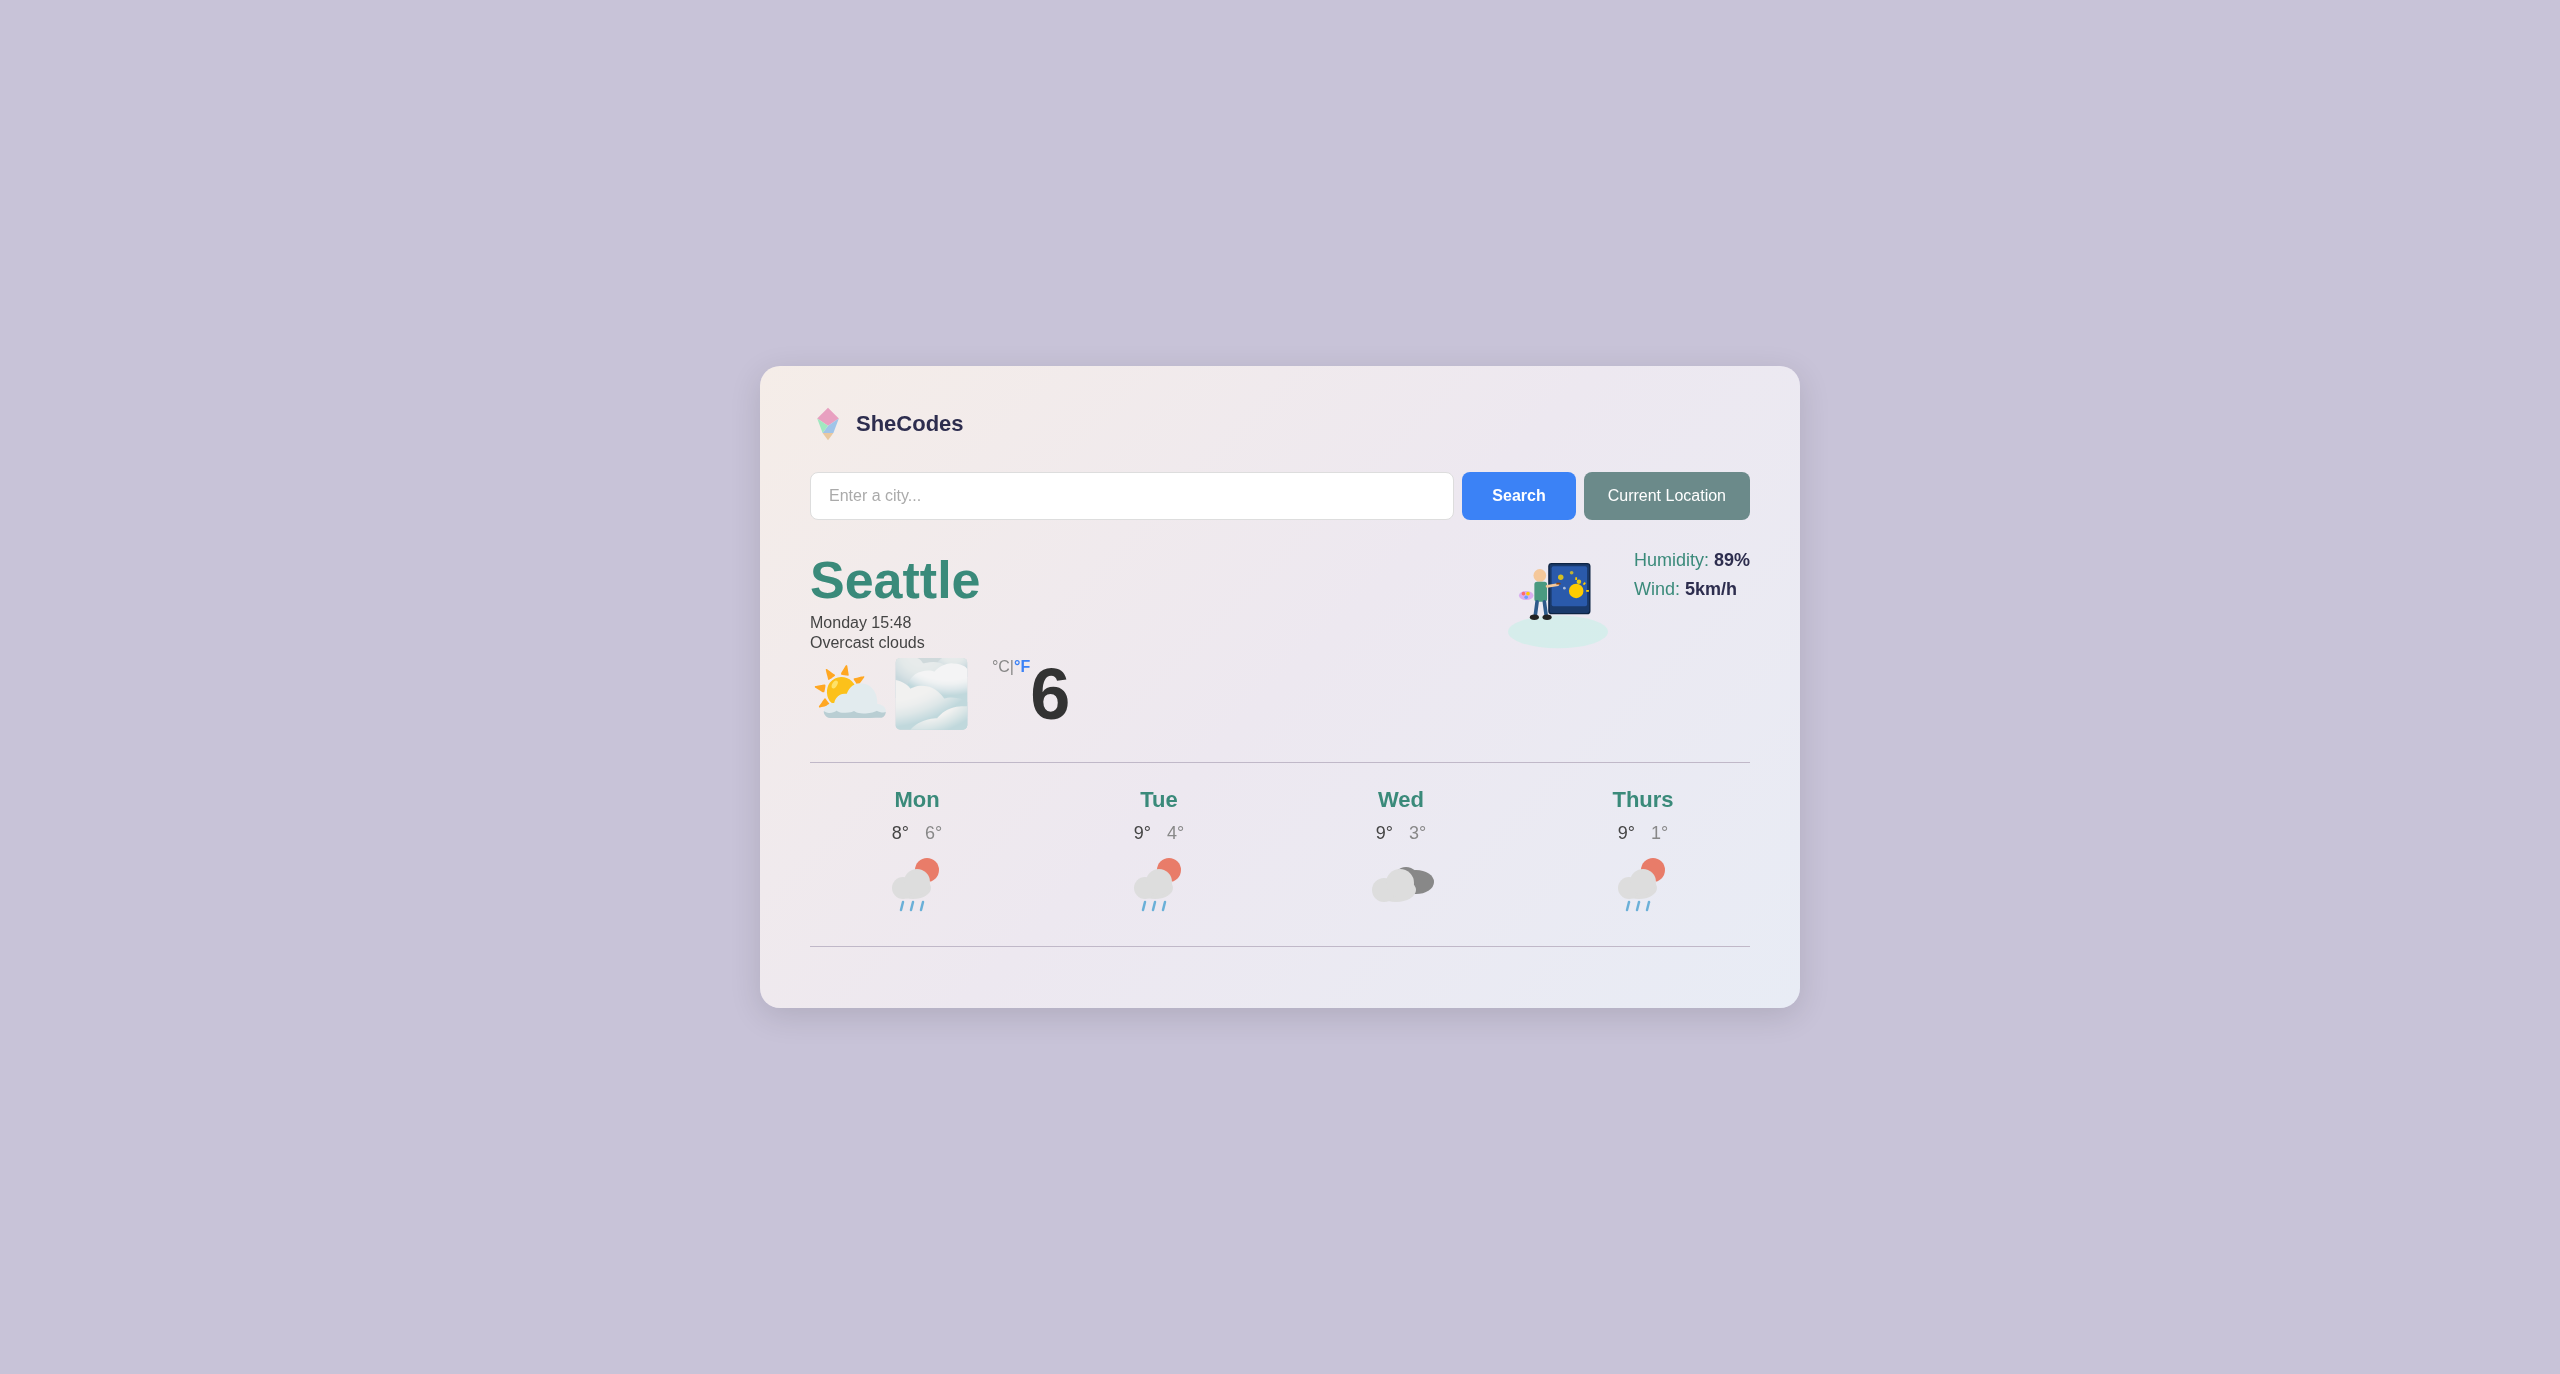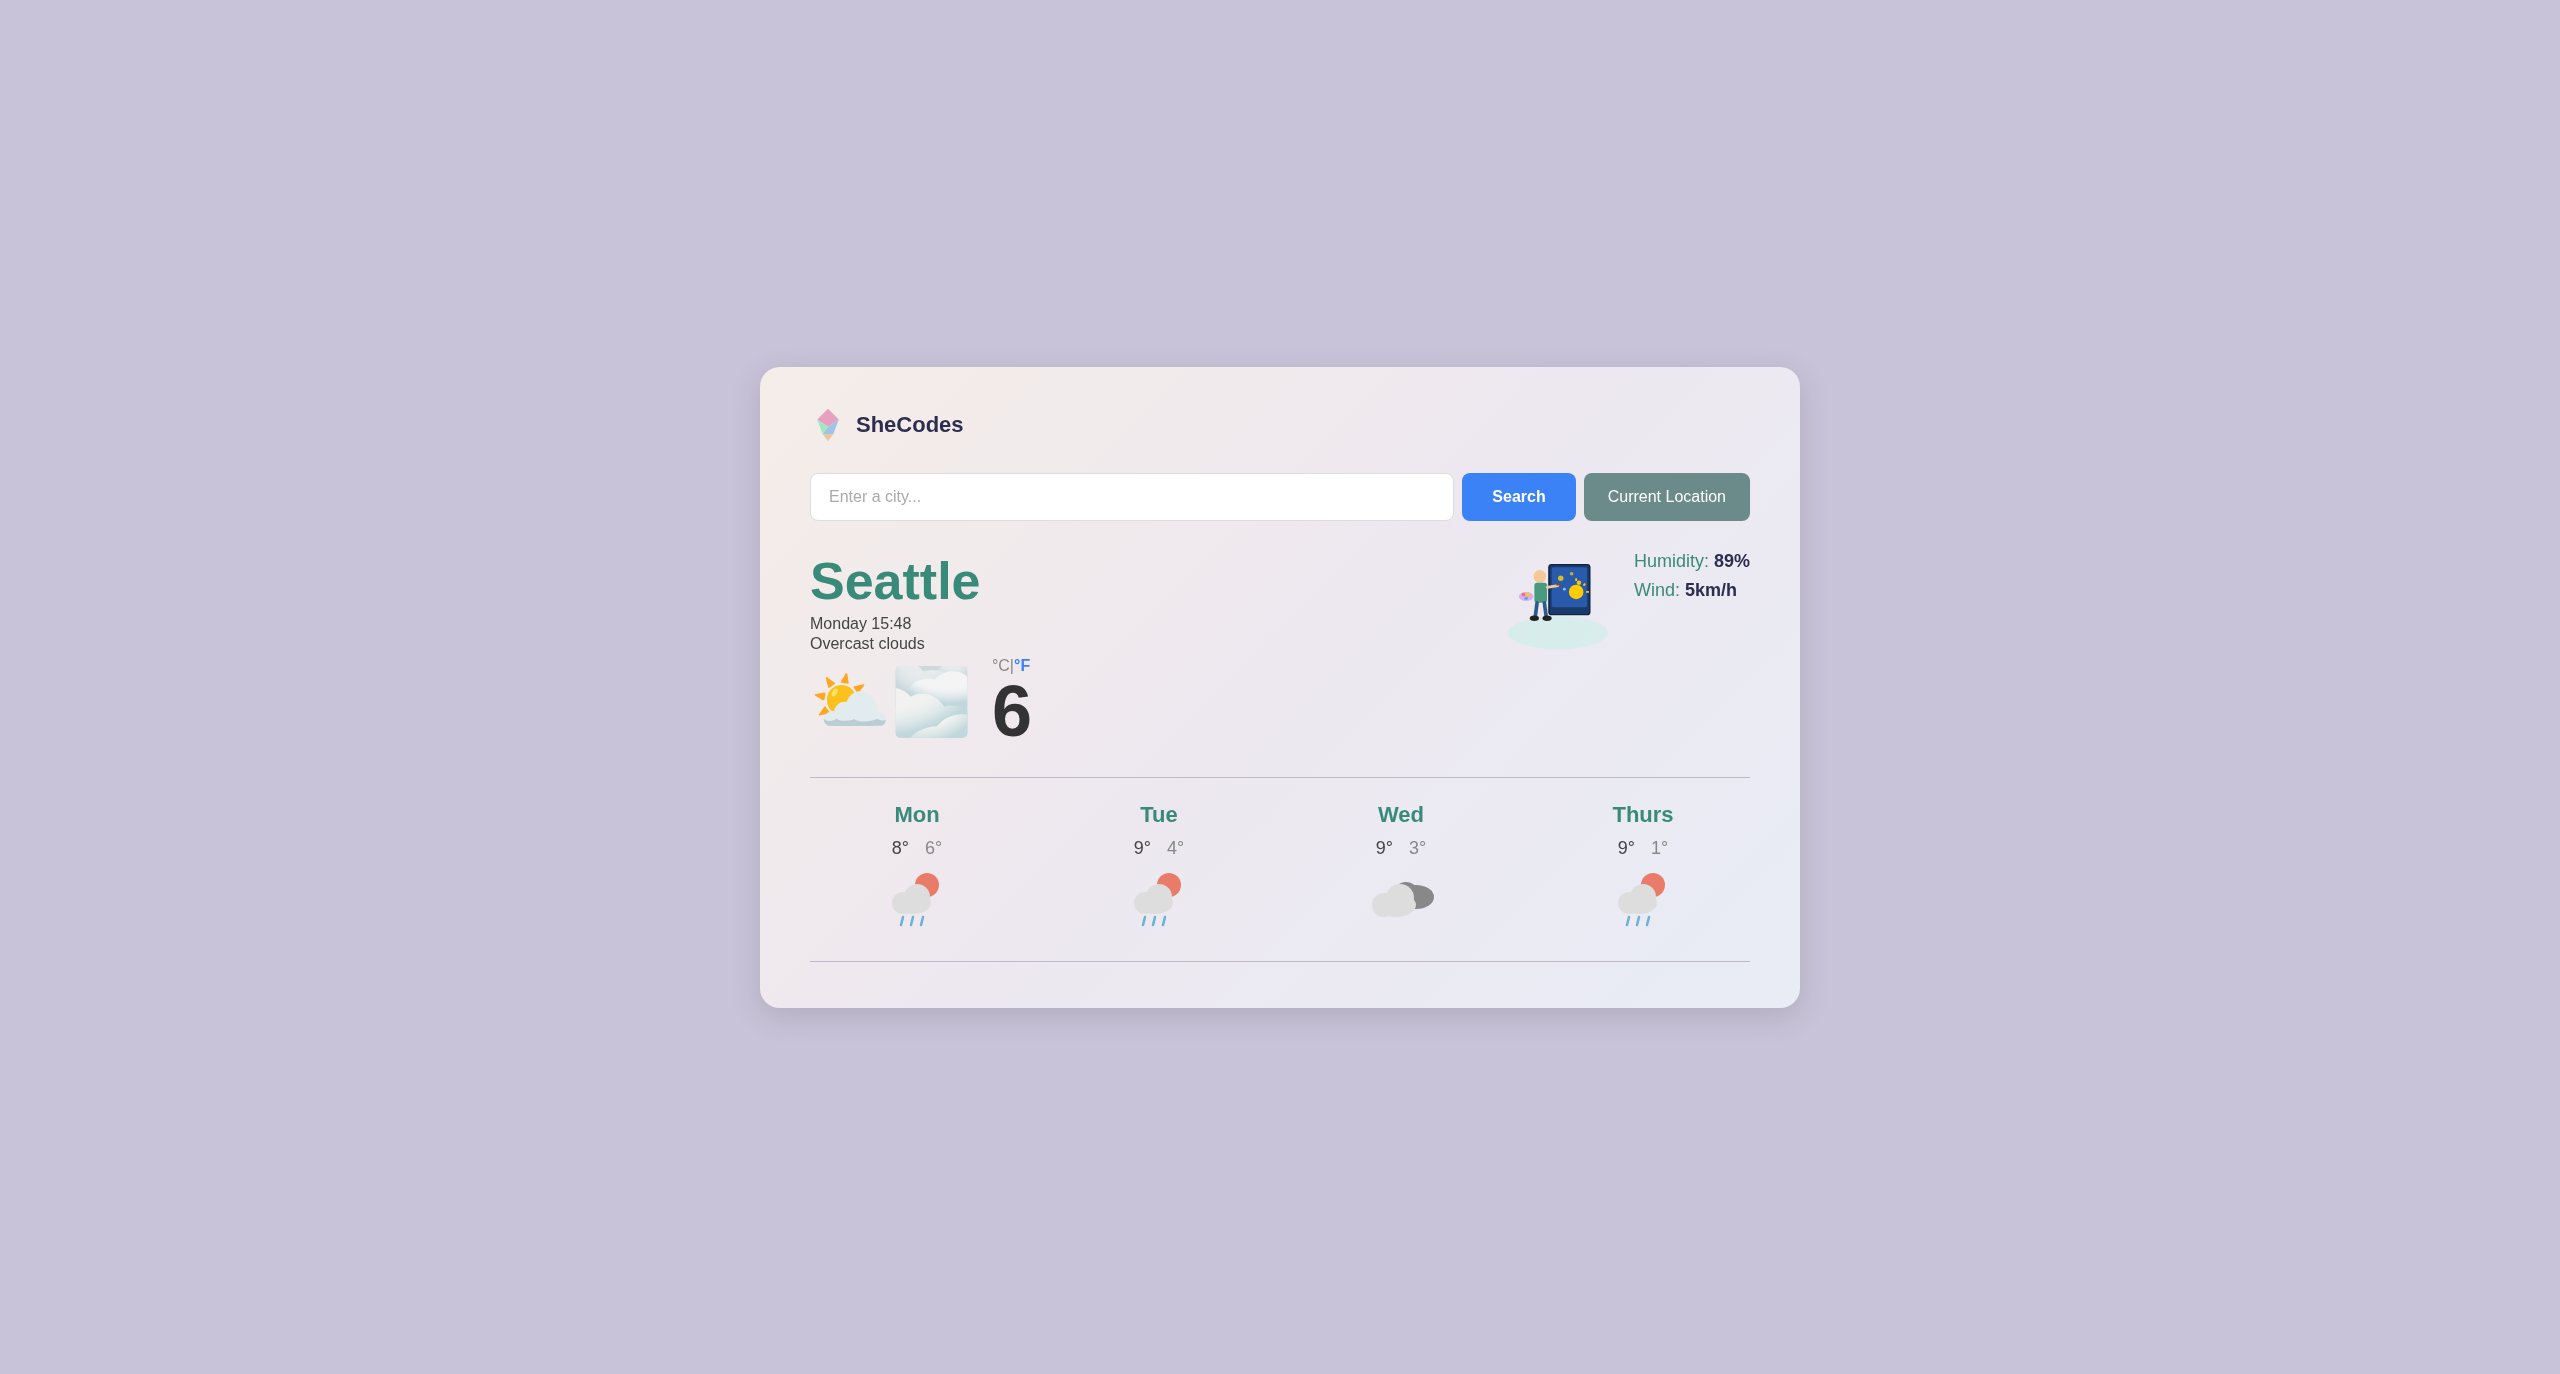--- a/index.html
+++ b/index.html
@@ -10,21 +10,21 @@
       align-items: center;
       justify-content: center;
       min-height: 100vh;
       font-family: 'Segoe UI', Tahoma, Geneva, Verdana, sans-serif;
     }
 
     .app-card {
       background: linear-gradient(135deg, #f5ede8 0%, #ede8f0 50%, #e8ecf5 100%);
       border-radius: 20px;
       width: 1040px;
-      padding: 40px 50px 30px 50px;
+      padding: 40px 50px 45px 50px;
       box-shadow: 0 8px 32px rgba(0,0,0,0.12);
     }
 
     
     .header {
       display: flex;
       align-items: center;
       gap: 10px;
       margin-bottom: 30px;
     }
@@ -114,21 +114,21 @@
     }
 
     .temp-row {
       display: flex;
       align-items: center;
       gap: 20px;
     }
 
     .temp-block {
       display: flex;
-      flex-direction: column;
+      flex-direction: row;
     }
 
     .temp-units {
       font-size: 16px;
       color: #888;
     }
 
     .temp-units .celsius {
       color: #888;
     }

